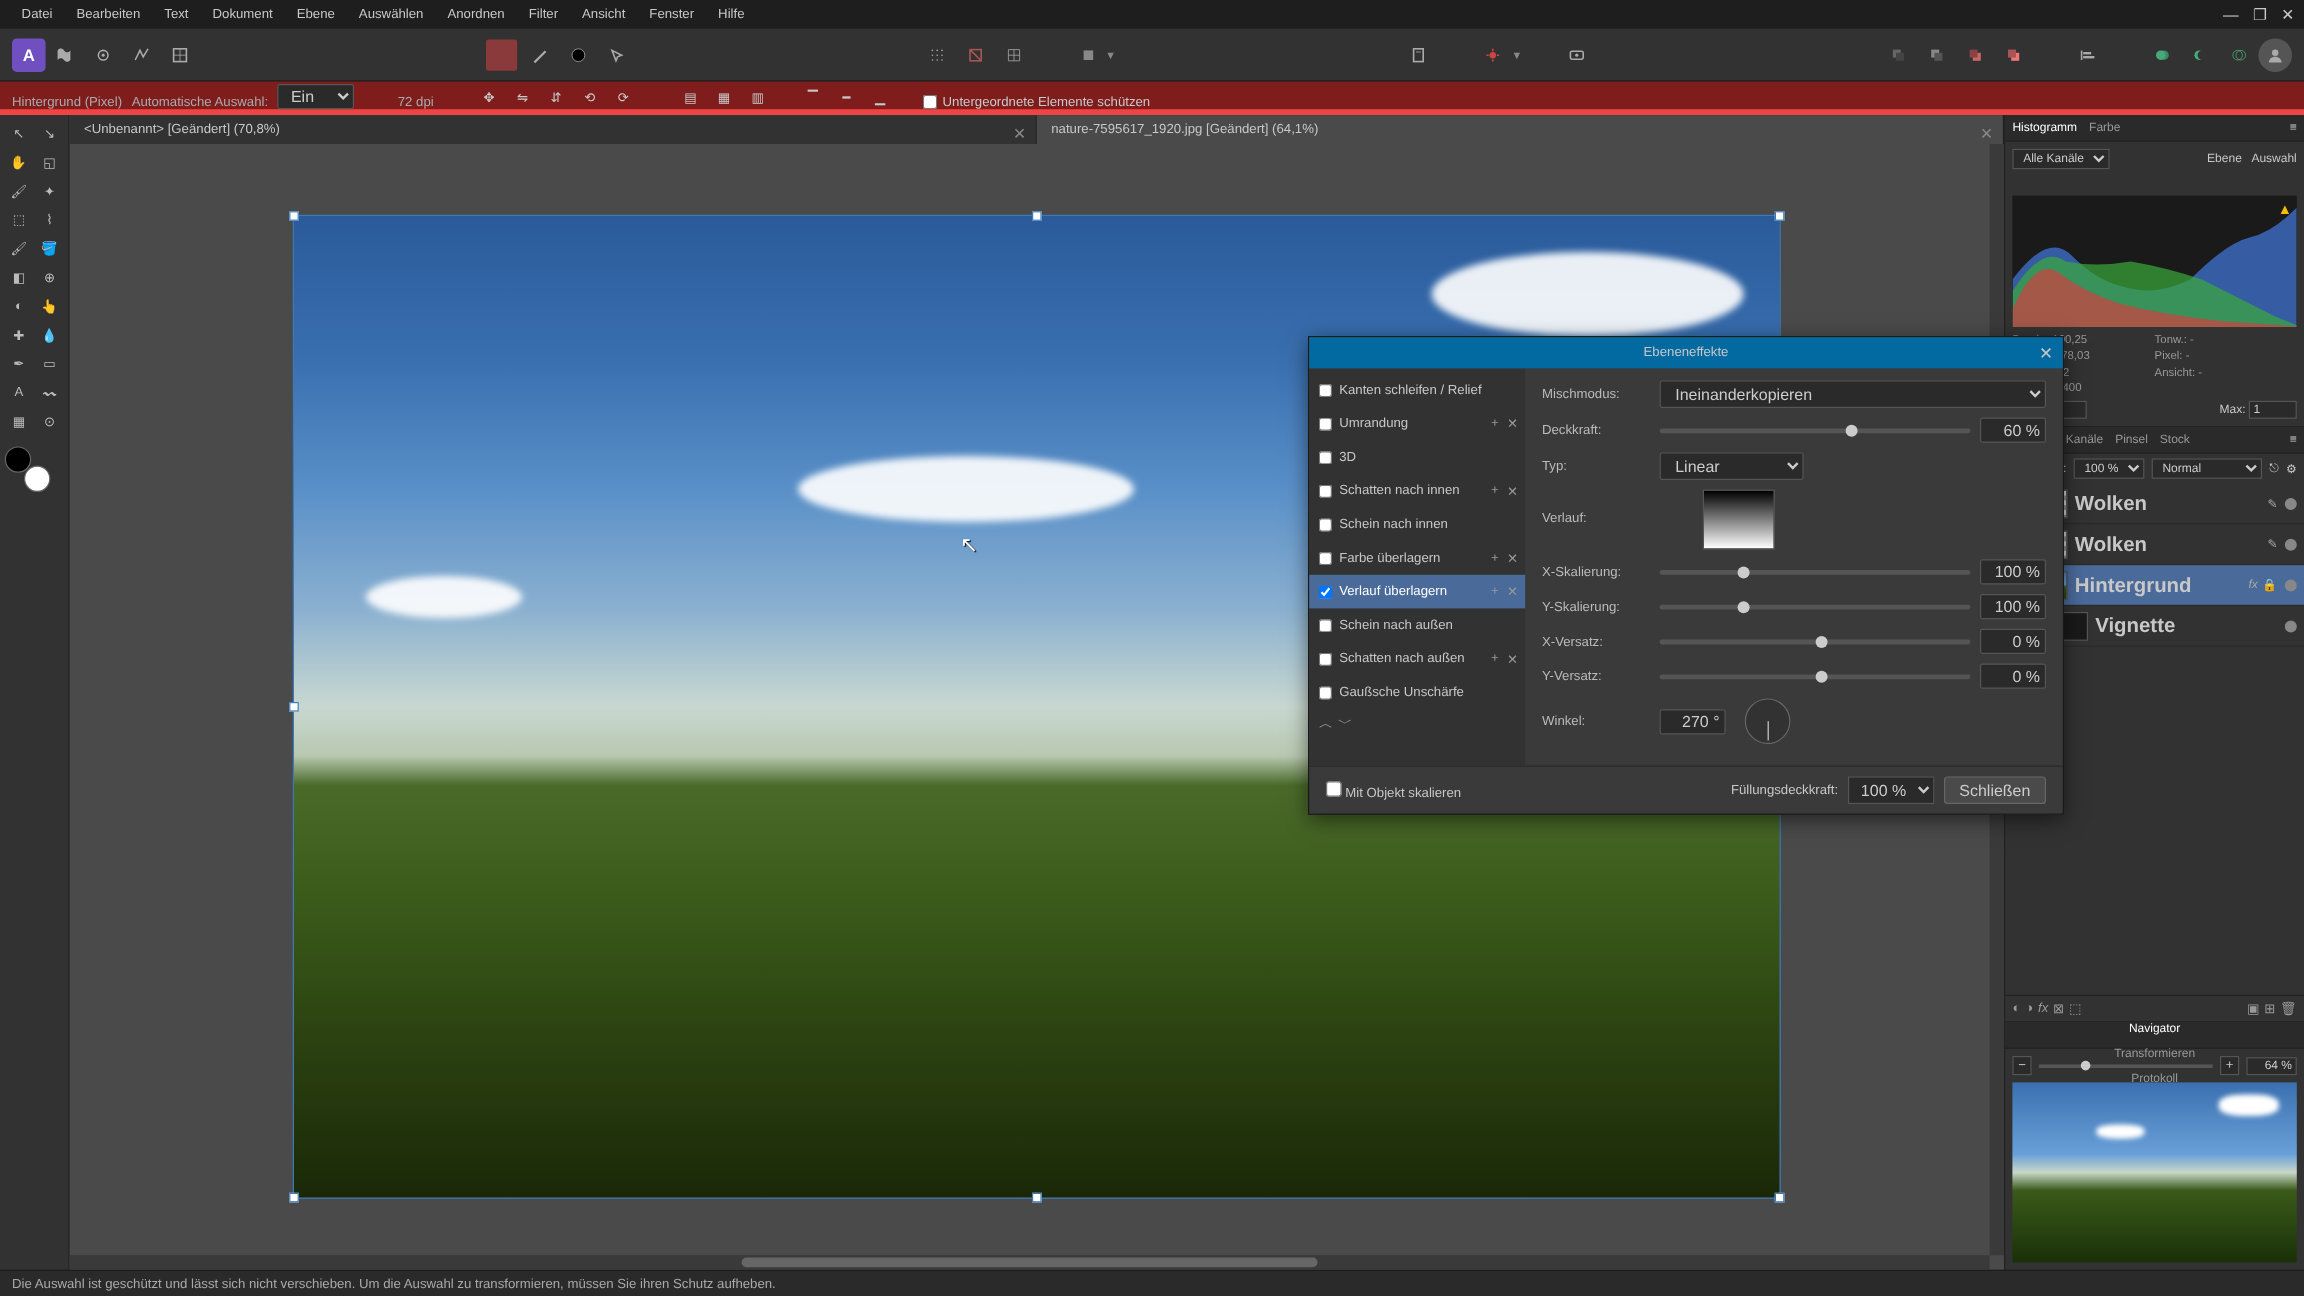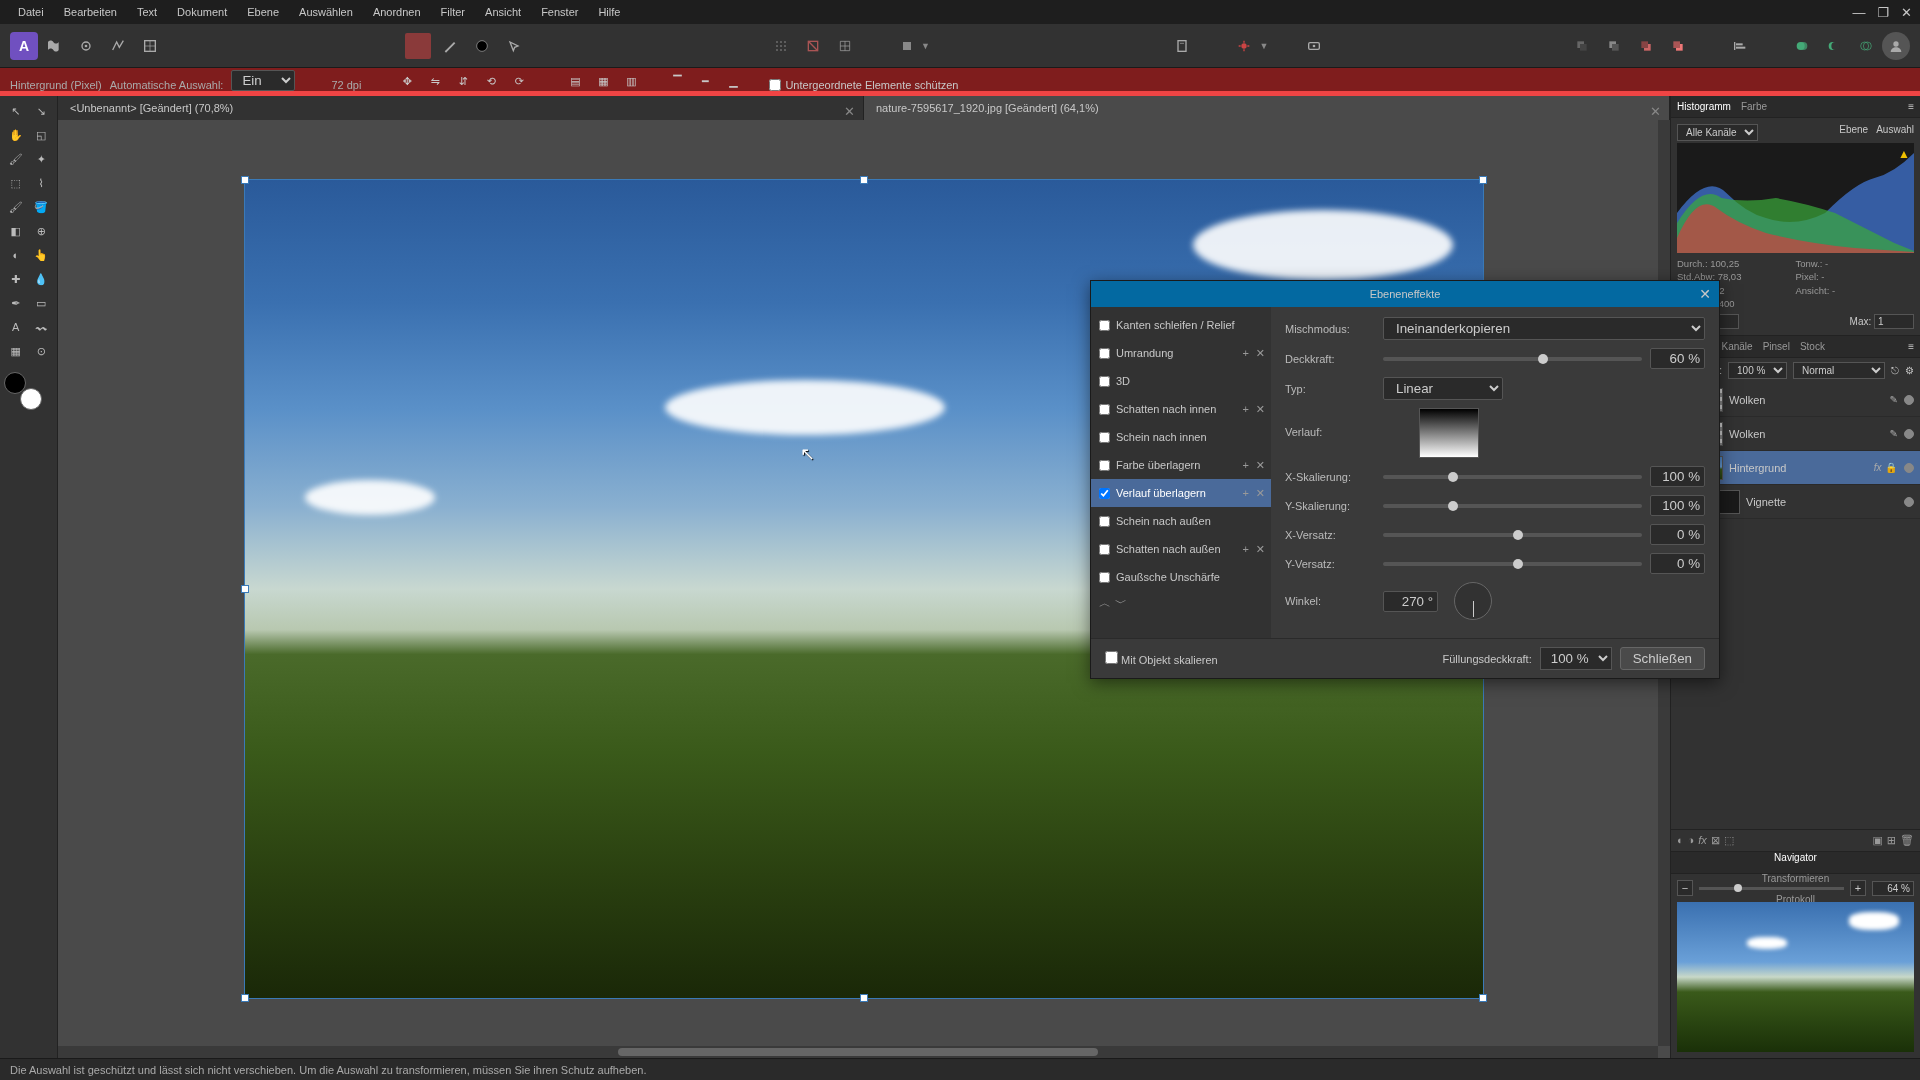--- a/index.html
+++ b/index.html
@@ -98,40 +98,40 @@
 .cursor-arrow { position: absolute; top: 443px; left: 800px; z-index: 200; pointer-events: none; font-size: 18px; color: #fff; text-shadow: 1px 1px 1px #000; }
 
 
 .right-panels { width: 250px; background: #323232; display: flex; flex-direction: column; border-left: 1px solid #222; }
 .panel-tabs { height: 22px; background: #2a2a2a; display: flex; align-items: center; padding: 0 6px; gap: 10px; font-size: 10px; border-bottom: 1px solid #222; }
 .panel-tab { cursor: pointer; color: #999; }
 .panel-tab.active { color: #fff; }
 .panel-tabs .menu { margin-left: auto; cursor: pointer; }
 
 .histogram-panel { padding: 6px; }
-.histogram-select { display: flex; gap: 8px; margin-bottom: 2px; font-size: 10px; }
+.histogram-select { display: flex; align-items: center; gap: 8px; margin-bottom: 22px; font-size: 10px; }
 .histogram-select select { background: #2a2a2a; border: 1px solid #555; color: #ccc; font-size: 10px; padding: 1px 4px; }
 .histogram-chart { height: 110px; background: #1a1a1a; position: relative; overflow: hidden; }
 .histo-warn { position: absolute; top: 4px; right: 4px; color: #f0c000; font-size: 12px; }
 .histogram-stats { font-size: 9.5px; color: #999; line-height: 1.4; margin-top: 4px; display: grid; grid-template-columns: 1fr 1fr; }
 .histogram-range { display: flex; justify-content: space-between; margin-top: 4px; font-size: 10px; }
 .histogram-range input { width: 40px; background: #2a2a2a; border: 1px solid #555; color: #ccc; font-size: 10px; padding: 1px 3px; }
 
 .layers-panel { flex: 1; display: flex; flex-direction: column; border-top: 1px solid #222; }
 .layers-header { display: flex; align-items: center; padding: 4px 6px; gap: 6px; font-size: 10px; }
 .layers-header select, .layers-header input { background: #2a2a2a; border: 1px solid #555; color: #ccc; font-size: 10px; padding: 1px 4px; }
 .layers-list { flex: 1; overflow-y: auto; }
 .layer-row { display: flex; align-items: center; padding: 4px 6px; height: 34px; border-bottom: 1px solid #2a2a2a; cursor: pointer; gap: 6px; }
 .layer-row.selected { background: #4a6a9a; }
 .layer-thumb { width: 30px; height: 24px; background: #666; border: 1px solid #555; flex-shrink: 0; }
 .layer-thumb.checker { background: repeating-conic-gradient(#888 0 25%, #ccc 0 50%) 0 0/8px 8px; }
 .layer-thumb.landscape { background: linear-gradient(180deg, #4a80c0 0%, #6aa0d8 45%, #3a5a1a 55%, #2a4010 100%); }
 .layer-thumb.dark { background: #1a1a1a; }
 .layer-arrow { width: 10px; color: #888; font-size: 9px; }
-.layer-name { flex: 1; font-size: 11px; }
+.layer-name { flex: 1; font-size: 17px; font-weight: bold; }
 .layer-icons { display: flex; gap: 4px; color: #aaa; font-size: 10px; }
 .layer-vis { width: 10px; height: 10px; border-radius: 50%; border: 1px solid #888; }
 .layer-vis.on { background: #888; }
 .layers-footer { display: flex; padding: 4px 6px; gap: 4px; border-top: 1px solid #222; }
 .layers-footer span { cursor: pointer; font-size: 11px; color: #999; }
 .layers-footer .spacer { flex: 1; }
 
 .navigator-panel { border-top: 1px solid #222; padding: 6px; }
 .nav-zoom { display: flex; align-items: center; gap: 6px; margin-bottom: 6px; }
 .nav-zoom-btn { width: 16px; height: 16px; background: #2a2a2a; border: 1px solid #555; display: flex; align-items: center; justify-content: center; cursor: pointer; }

